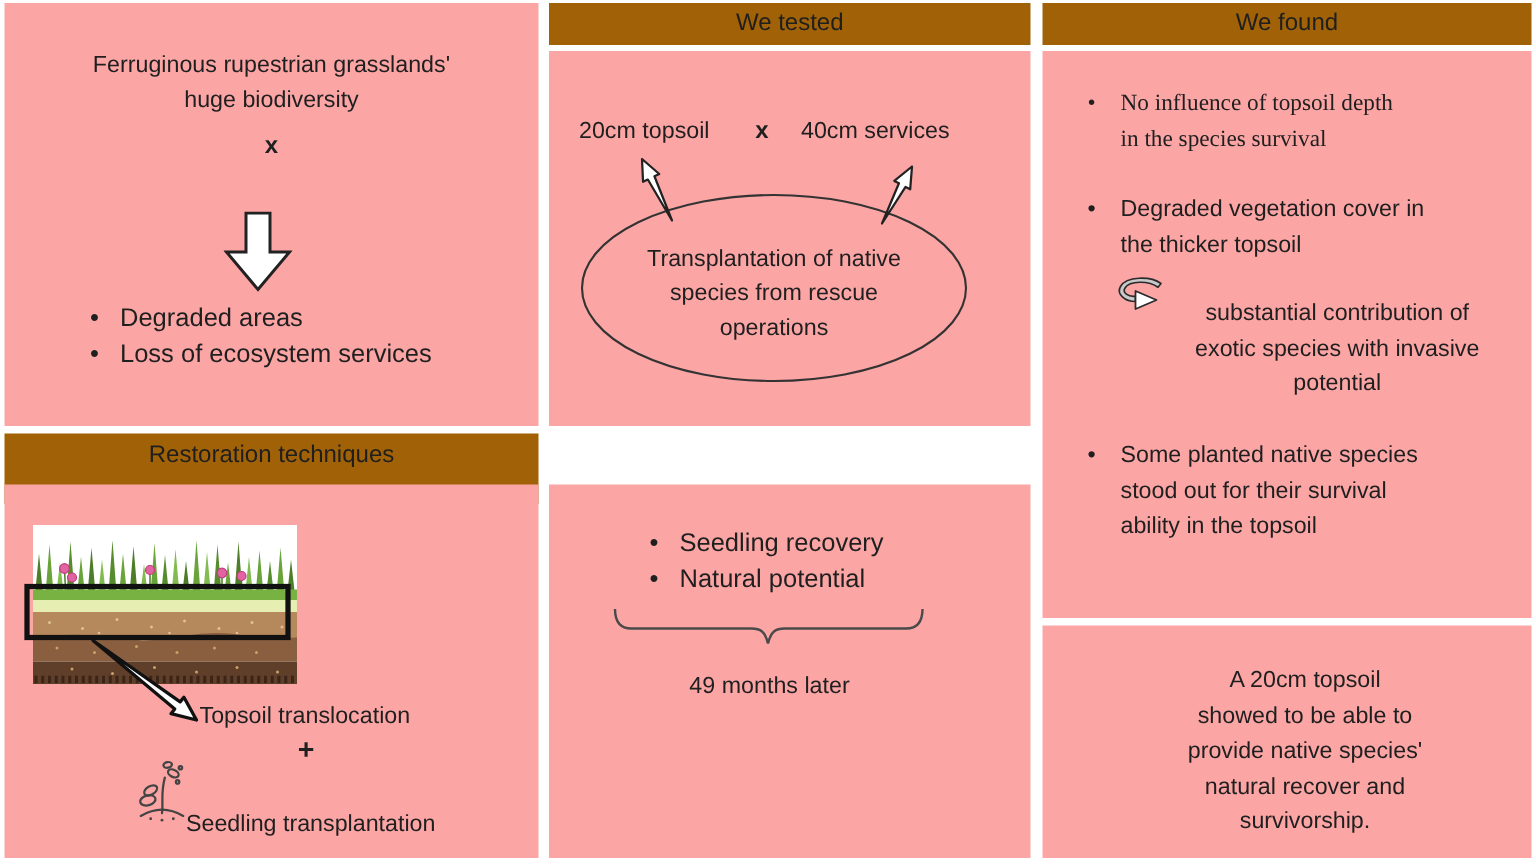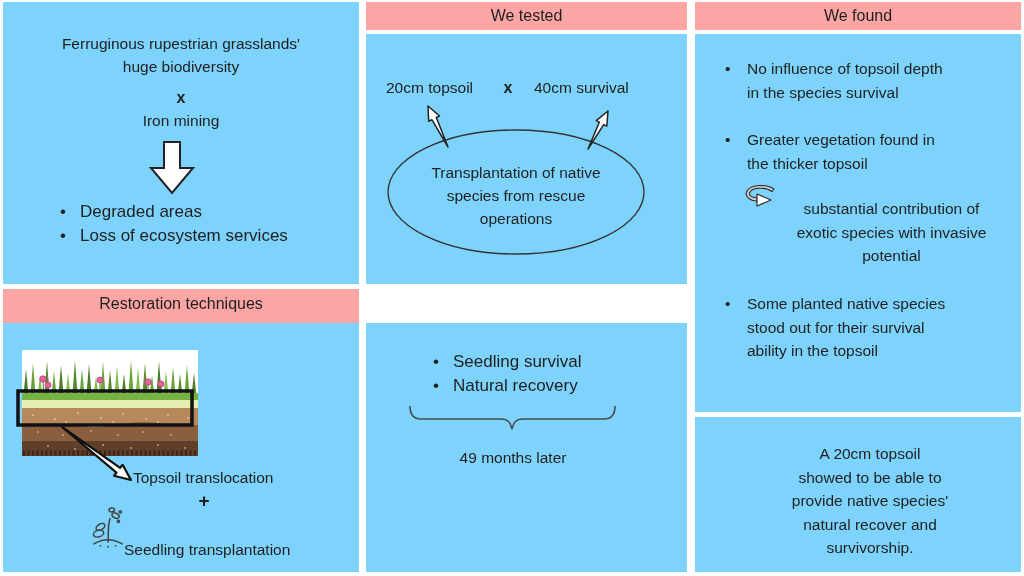--- a/index.html
+++ b/index.html
@@ -1,19 +1,19 @@
 <!DOCTYPE html>
 <html><head>
 <meta charset="utf-8">
 <style>
   html,body { margin:0; padding:0; background:#fff; }
   .canvas { position:relative; width:1024px; height:576px; background:#ffffff;
             font-family:"Liberation Sans", sans-serif; color:#1f1f1f; overflow:hidden; }
-  .panel  { position:absolute; background:#7dd3fc; }
-  .hdr    { position:absolute; background:#fca5a5; text-align:center;
+  .panel  { position:absolute; background:#fca5a5; }
+  .hdr    { position:absolute; background:#a16207; text-align:center;
             font-size:16px; line-height:29px; }
   .t      { font-size:15.5px; line-height:23px;text-align:center; }
   .ml     { white-space:pre-line; }
   .ctr    { text-align:center; }
   .abs    { position:absolute; }
   .bold   { font-weight:bold; }
 
   .blist  { list-style:none; margin:0; padding:0; }
   .blist li { position:relative; padding-left:23px; font-size:17px; line-height:23.5px; }
   .blist li::before { content:"•"; position:absolute; left:3px; top:0; }
@@ -26,21 +26,20 @@
 </style>
 </head>
 <body>
 
 <div class="canvas">
 
   <div class="panel" style="left:3px; top:2px; width:356px; height:282px;">
     <div class="abs t ml ctr" style="left:0; top:30px; width:356px;">Ferruginous rupestrian grasslands'
 huge biodiversity</div>
     <div class="abs t ctr bold" style="left:0; top:84px; width:356px; font-size:16px;">x</div>
-    <div class="abs t ctr" style="left:0; top:107px; width:356px;">Iron mining</div>
 
     <svg class="abs" style="left:146px; top:139px;" width="46" height="54" viewBox="0 0 46 54">
       <polygon points="15,1 31,1 31,27 44,27 23,52 2,27 15,27" fill="#ffffff" stroke="#222" stroke-width="2"></polygon>
     </svg>
 
     <ul class="blist abs" style="left:54px; top:198px; width:290px;">
       <li>Degraded areas</li>
       <li>Loss of ecosystem services</li>
     </ul>
   </div>
@@ -163,44 +162,44 @@
   <div class="hdr" style="left:366px; top:2px; width:321px; height:28px; line-height:28px;">We tested</div>
 
   <div class="panel" style="left:366px; top:34px; width:321px; height:250px;">
     <svg class="abs" style="left:0; top:0;" width="321" height="250" viewBox="0 0 321 250">
       <ellipse cx="150" cy="158" rx="128" ry="62" fill="none" stroke="#333" stroke-width="1.4"></ellipse>
       <path d="M82,113 L65.9,85.7 L62.7,87.2 L62,72 L73.5,82 L70.3,83.5 Z" fill="#ffffff" stroke="#222" stroke-width="1.5" stroke-linejoin="round"></path>
       <path d="M222,115 L237.7,90.6 L240.8,92.2 L242,77 L230.2,86.6 L233.3,88.2 Z" fill="#ffffff" stroke="#222" stroke-width="1.5" stroke-linejoin="round"></path>
     </svg>
     <div class="abs t" style="left:20px; top:42px;">20cm topsoil</div>
     <div class="abs t bold ctr" style="left:130px; top:42px; width:24px; font-size:16px;">x</div>
-    <div class="abs t" style="left:168px; top:42px;">40cm survival</div>
+    <div class="abs t" style="left:168px; top:42px;">40cm services</div>
     <div class="abs t ml ctr" style="left:55px; top:127px; width:190px;">Transplantation of native
 species from rescue
 operations</div>
   </div>
 
 
   <div class="panel" style="left:366px; top:323px; width:321px; height:249px;">
     <ul class="blist abs" style="left:64px; top:27px; width:240px;">
-      <li>Seedling survival</li>
-      <li>Natural recovery</li>
+      <li>Seedling recovery</li>
+      <li>Natural potential</li>
     </ul>
     <svg class="abs" style="left:40px; top:78px;" width="215" height="32" viewBox="0 0 215 32">
       <path d="M4,5 C4,13 7,18 15,18 L95,18 C101,18 104,20 106,28 C108,20 111,18 117,18 L198,18 C206,18 209,13 209,5" fill="none" stroke="#4a4a4a" stroke-width="1.6"></path>
     </svg>
     <div class="abs t ctr" style="left:42px; top:123px; width:210px;">49 months later</div>
   </div>
 
   <div class="hdr" style="left:695px; top:2px; width:326px; height:28px; line-height:28px;">We found</div>
 
   <div class="panel" style="left:695px; top:34px; width:326px; height:378px;">
-    <div class="fitem" style="top:23px;">No influence of topsoil depth
+    <div class="fitem" style="top:23px;font-family:Liberation Serif, serif;">No influence of topsoil depth
 in the species survival</div>
-    <div class="fitem" style="top:94px;">Greater vegetation found in
+    <div class="fitem" style="top:94px;">Degraded vegetation cover in
 the thicker topsoil</div>
 
     <svg class="abs" style="left:48px; top:149px;" width="34" height="32" viewBox="0 0 34 32">
       <path d="M31,6 C24,1 8,1 4,8 C1,13 7,18 14,18 L14,14.5 C9,15 5,12 7,9 C10,4 23,4 29,8.5 Z" fill="#c9c9c9" stroke="#2b2b2b" stroke-width="1.1" stroke-linejoin="round"></path>
       <path d="M14,11 L28,17 L14,23 Z" fill="#ffffff" stroke="#2b2b2b" stroke-width="1.2" stroke-linejoin="round"></path>
     </svg>
     <div class="abs t ml" style="left:84px; top:163px; width:225px; line-height:23.5px;">substantial contribution of
 exotic species with invasive
 potential</div>
 

